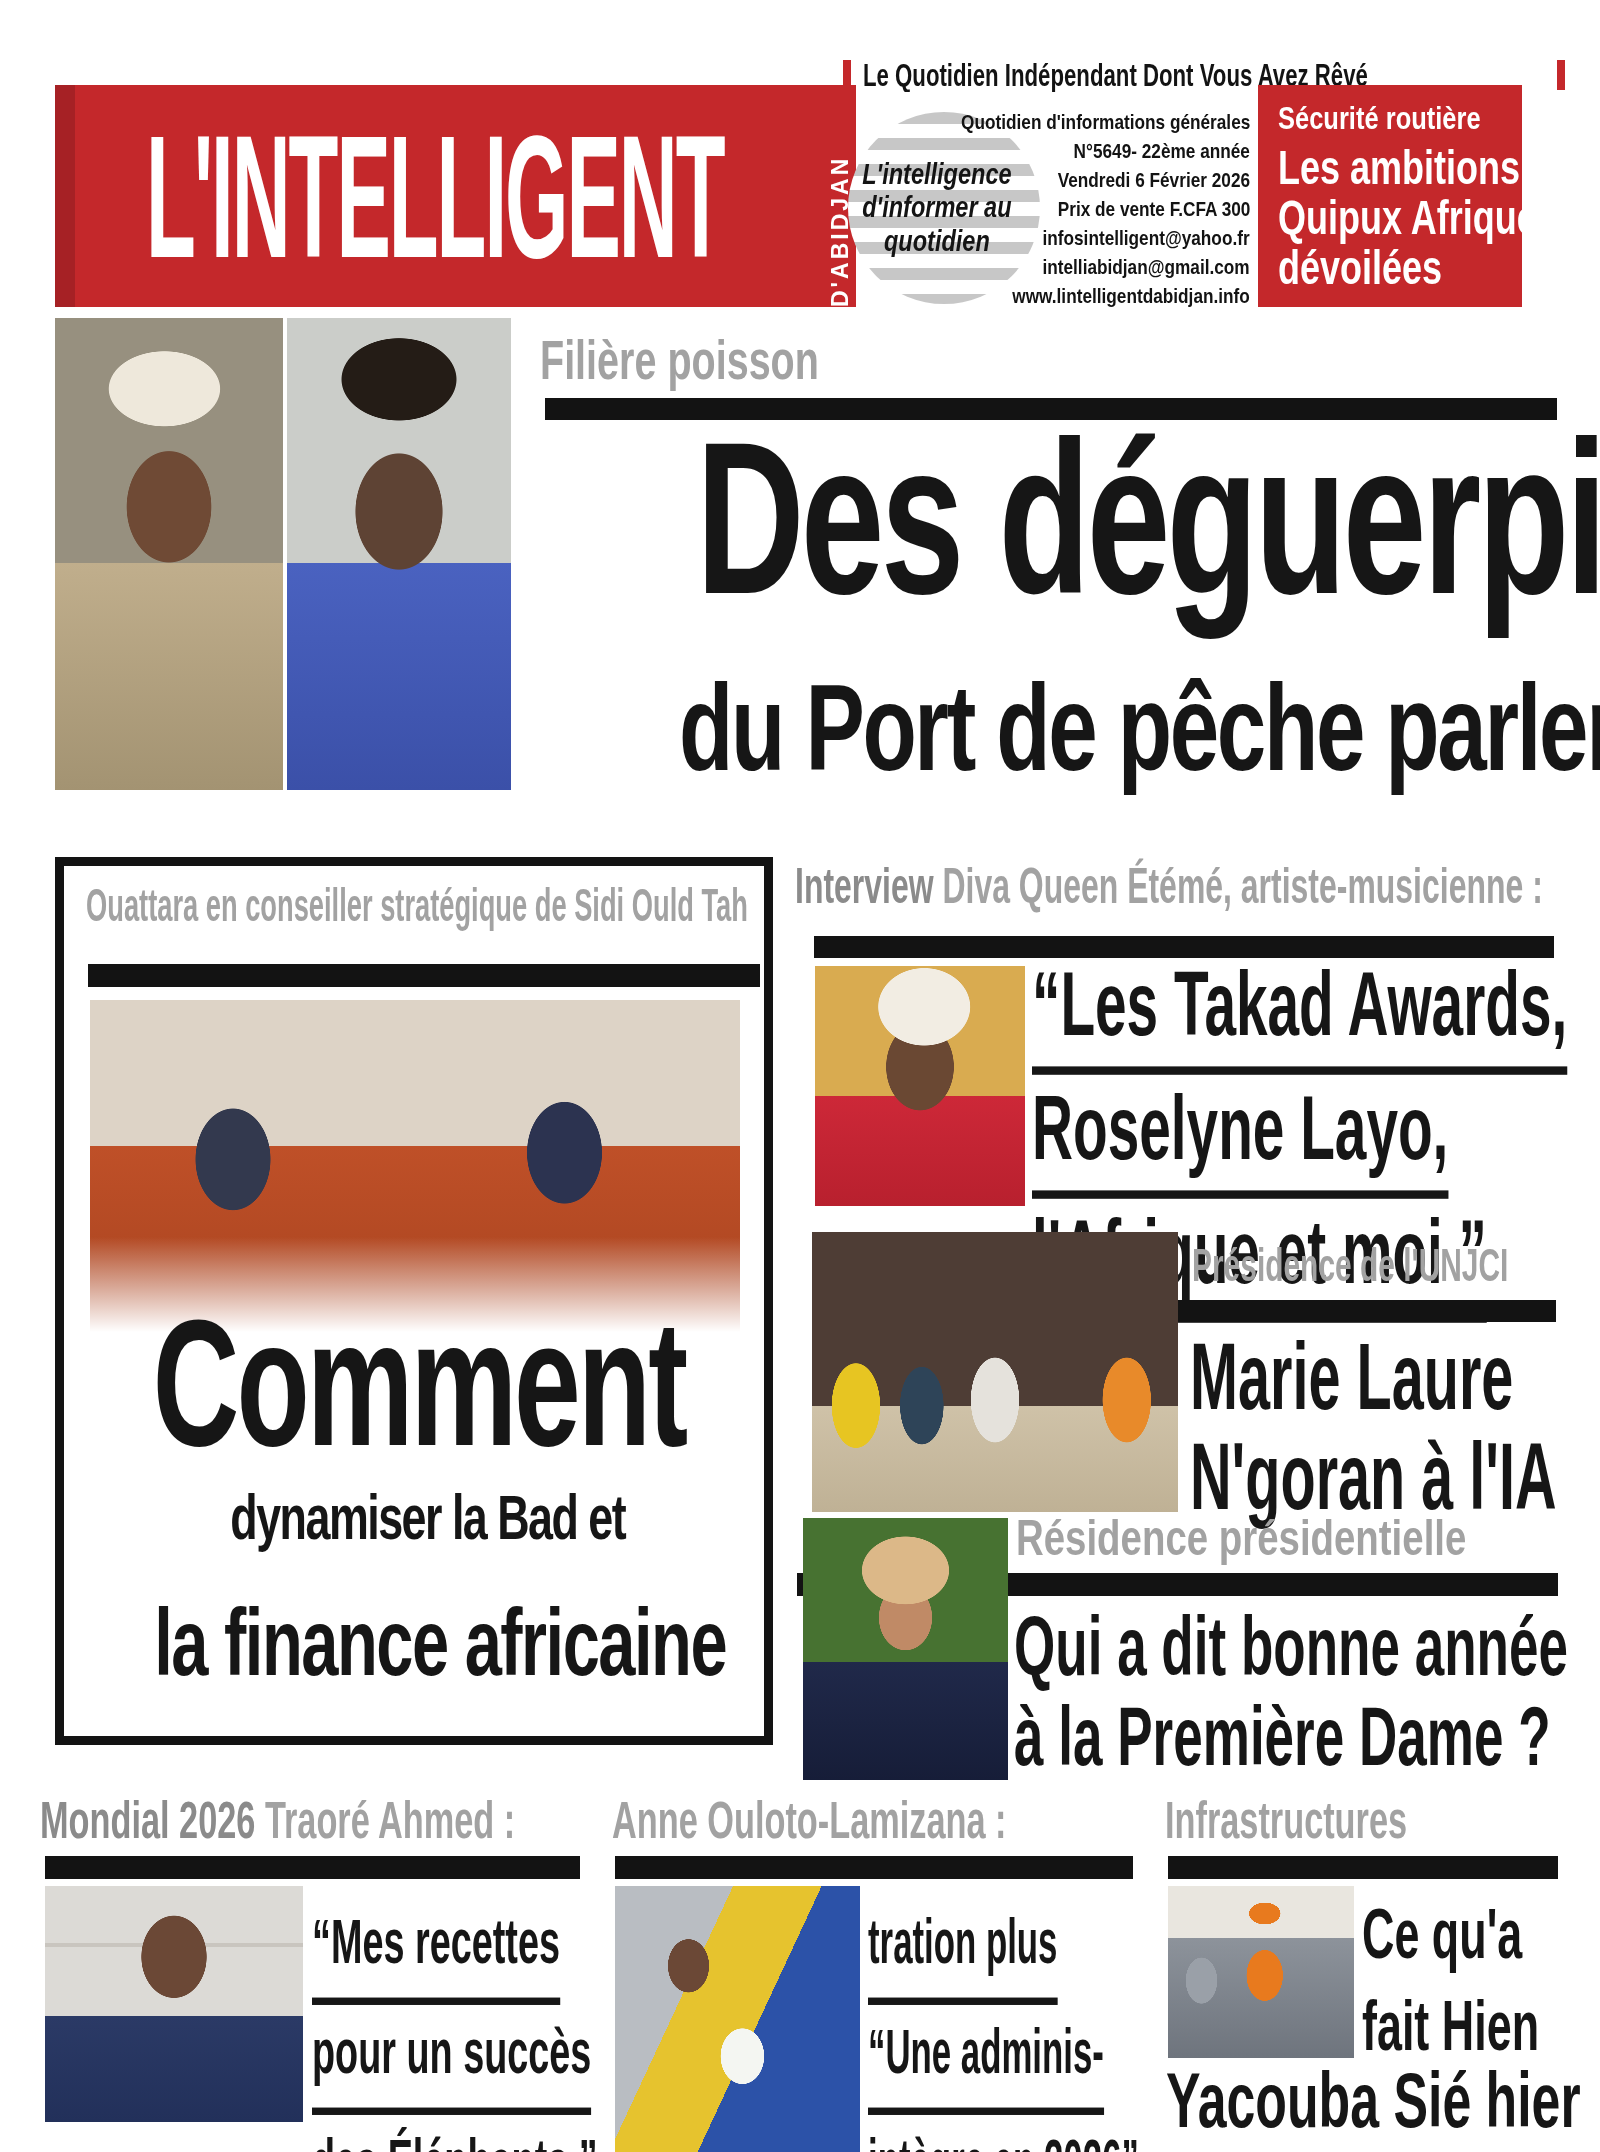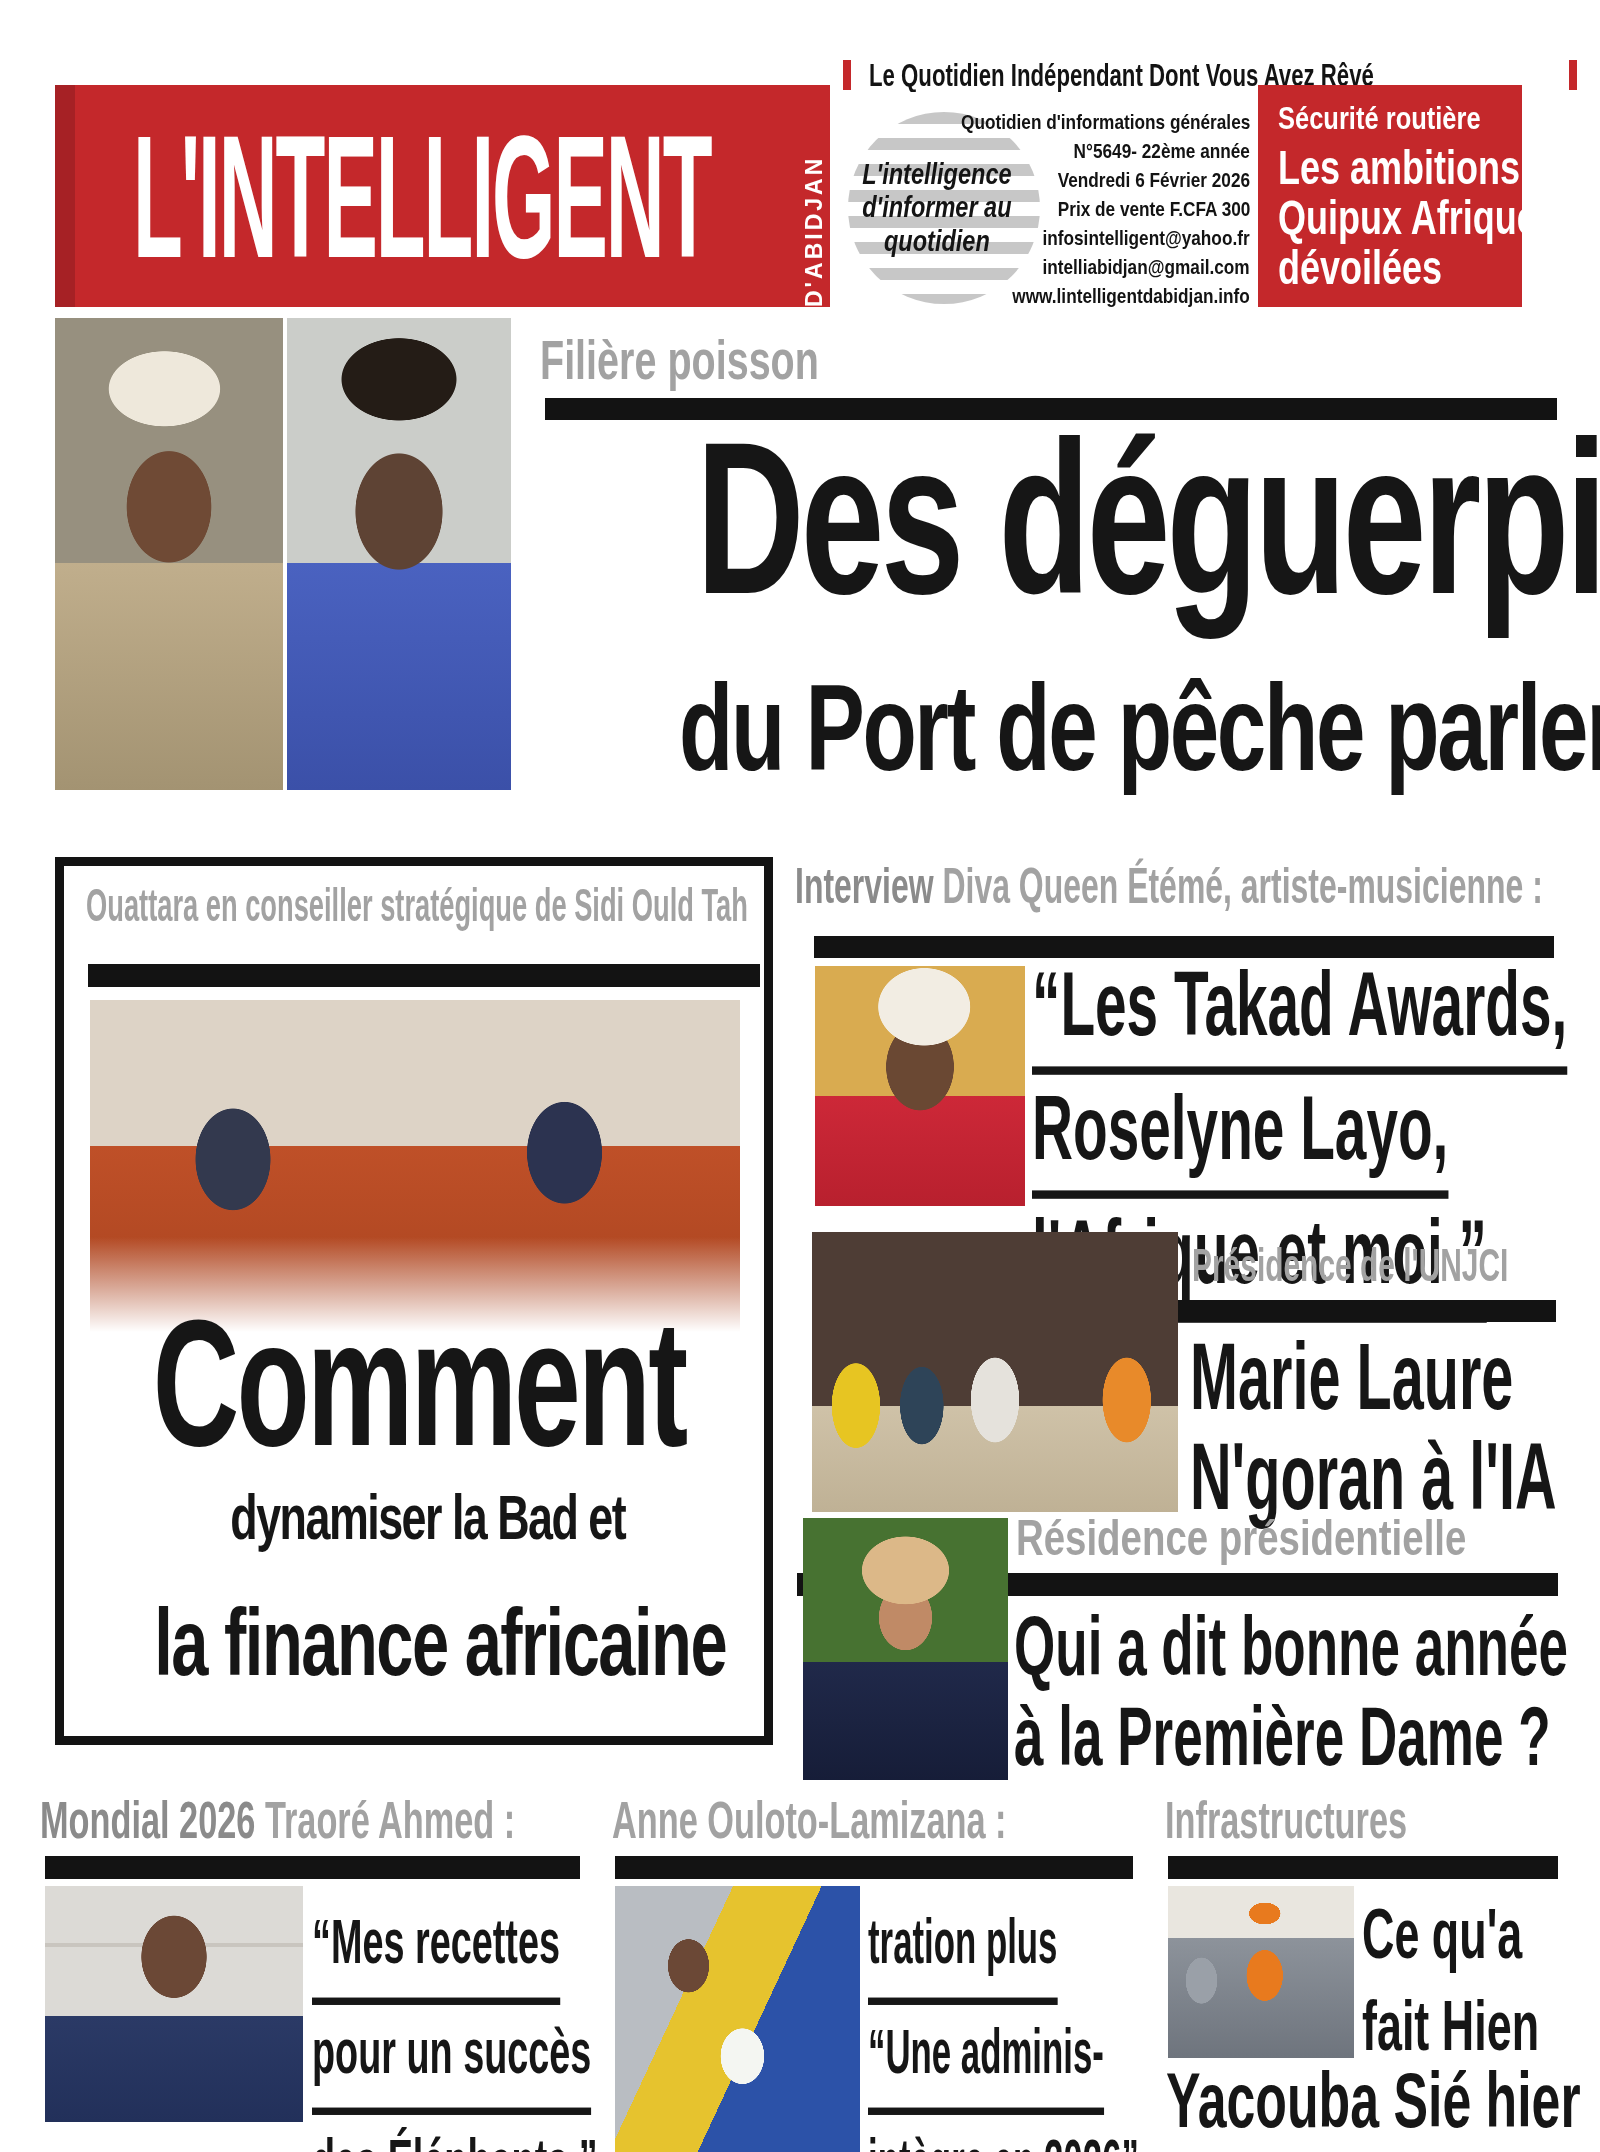--- a/index.html
+++ b/index.html
@@ -9,29 +9,29 @@
   
   .cd{display:inline-block;white-space:nowrap;}
   .kick{color:#a2a2a2;font-weight:bold;}
   .kick-dark{color:#8b8b8b;font-weight:bold;}
   .blackbar{position:absolute;background:#131313;}
   .hl{font-weight:bold;color:#161616;}
   .ul-line{border-bottom:8px solid #161616;padding-bottom:4px;}
 
   
   .masthead{position:absolute;left:55px;top:85px;width:775px;height:222px;
-            background:linear-gradient(90deg,#a62125 0 20px,#c4282b 20px);}
+            background:linear-gradient(90deg,#a62125 0 20px,#c4282b 20px);padding-left:26px;}
   .m-title{position:absolute;left:20px;right:62px;top:0;bottom:0;display:flex;align-items:center;justify-content:center;
            color:#fff;font-weight:bold;font-size:120px;letter-spacing:-3px;}
   .m-title .cd{transform:scale(.68,1.45);}
   .m-vert{position:absolute;right:2px;top:0;bottom:0;display:flex;align-items:center;
           writing-mode:vertical-rl;transform:rotate(180deg);
           color:#fff;font-weight:bold;font-size:23px;letter-spacing:3px;}
 
-  .tagline{position:absolute;left:843px;top:56px;width:412px;height:38px;display:flex;align-items:center;gap:18px;}
+  .tagline{position:absolute;left:843px;top:56px;width:412px;height:38px;display:flex;align-items:center;gap:12px;}
   .tag-pipe{width:8px;height:30px;background:#c4282b;flex:0 0 auto;}
   .tag-text{font-weight:bold;font-size:30px;color:#131313;}
   .tag-text .cd{transform:scale(.74,1.05);transform-origin:0 50%;}
 
   .circle-logo{position:absolute;left:848px;top:112px;width:192px;height:192px;border-radius:50%;
                background:repeating-linear-gradient(to bottom,#c7c7c7 0 12px,#ffffff 12px 26px);
                display:flex;align-items:center;text-align:center;}
   .circle-text{font-style:italic;font-weight:bold;font-size:28px;line-height:32px;color:#141414;
                transform:scale(.84,1.05);}
 

